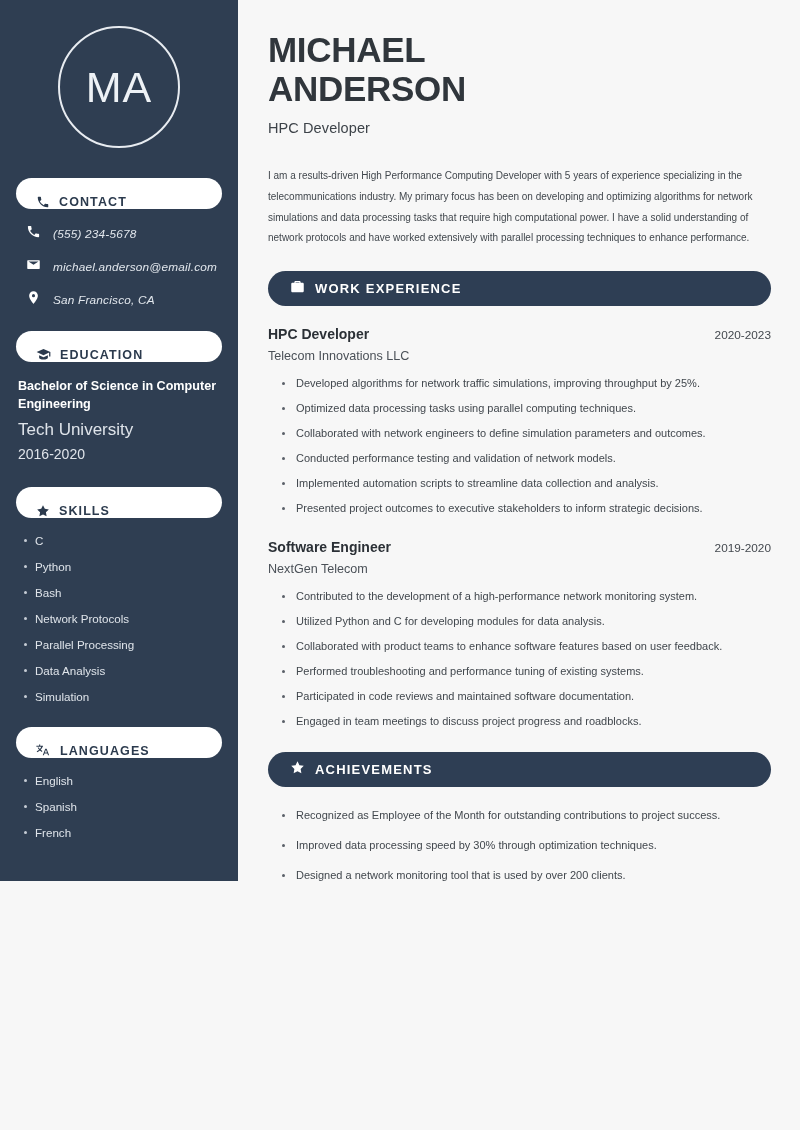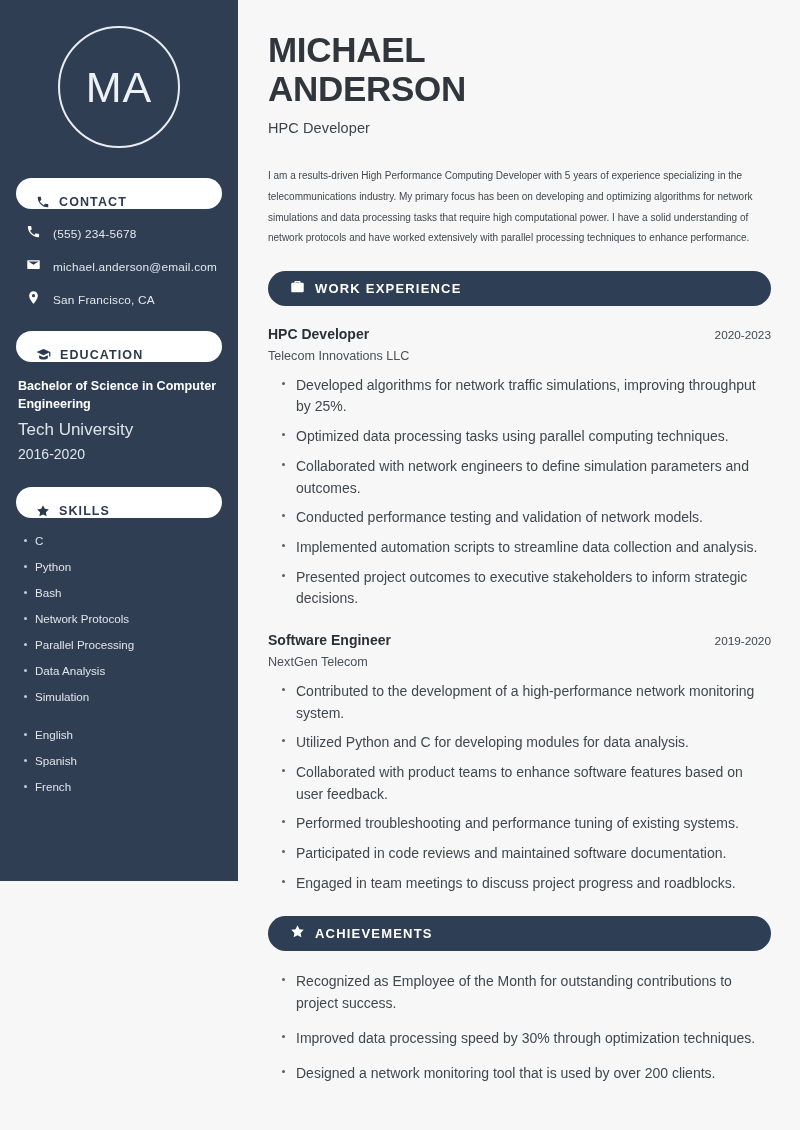--- a/index.html
+++ b/index.html
@@ -33,21 +33,21 @@
     border-radius:20px; height:31px;
     display:flex; align-items:flex-end; gap:9px;
     padding:0 0 0 20px; margin-bottom:15px;
   }
   .pill .pill-label {
     font-size:12.5px; font-weight:700; letter-spacing:1.1px;
   }
   .pill svg { display:block; }
 
   .side-section { margin-bottom:22px; }
-  .contact-list { padding:0 2px; }
+  .contact-list { padding:0 2px;font-style:italic; }
   .contact-row {
     display:flex; align-items:center; gap:12px;
     margin-bottom:14px; padding-left:8px;
   }
   .contact-row .ctext { font-size:11.8px; color:#e2e7ed; letter-spacing:.2px; }
   .contact-row svg { flex:0 0 15px; }
 
   .edu-degree {
     font-size:12.6px; font-weight:700; color:#ffffff;
     line-height:1.45; padding:0 4px 0 2px; margin-bottom:2px;
@@ -89,21 +89,21 @@
   .dark-pill .dp-label { font-size:13px; font-weight:700; letter-spacing:1.2px; }
 
   .job { margin-bottom:4px; }
   .job-head { display:flex; justify-content:space-between; align-items:baseline; }
   .job-title { font-size:14px; font-weight:700; color:#2b3036; }
   .job-dates { font-size:11.8px; color:#44494f; }
   .job-company { font-size:12.6px; color:#4a5057; margin-top:7px; margin-bottom:12px; }
 
   ul.main-bullets { list-style:none; padding-left:14px; margin-bottom:22px; }
   ul.main-bullets li {
-    font-size:14px; color:#41474d; line-height:1.55;
+    font-size:11px; color:#41474d; line-height:1.55;
     margin-bottom:9px; position:relative; padding-left:14px;
   }
   ul.main-bullets li:before {
     content:""; position:absolute; left:0; top:7px;
     width:3px; height:3px; border-radius:50%; background:#5a6068;
   }
   ul.main-bullets.tight li { margin-bottom:8px; }
   ul.ach-bullets li { margin-bottom:13px; }
 </style>
 </head>
@@ -187,20 +187,28 @@
         <li>Python</li>
         <li>Bash</li>
         <li>Network Protocols</li>
         <li>Parallel Processing</li>
         <li>Data Analysis</li>
         <li>Simulation</li>
       </ul>
     </section>
 
     <section class="side-section">
+      <div class="pill">
+        <span>
+          <svg width="15" height="15" viewBox="0 0 24 24" fill="#2b3a4d">
+            <path d="M11.1 4.2H6.7V2.5H5v1.7H.6v1.6h7.7c-.4 1.3-1.2 2.6-2.2 3.7-.7-.7-1.3-1.5-1.7-2.4H2.7c.5 1.3 1.3 2.5 2.3 3.6-1.1 1-2.4 1.8-3.8 2.4l.6 1.5c1.6-.7 3.1-1.6 4.4-2.8 1 1 2.1 1.8 3.3 2.4l.6-1.6c-.9-.5-1.8-1.1-2.6-1.8 1.5-1.7 2.6-3.7 3-5H11.1V4.2zM17 9.2h-2.2l-4 10.3h1.8l1-2.6h4.6l1 2.6h1.8L17 9.2zm-2.8 6.1 1.7-4.5 1.7 4.5h-3.4z"></path>
+          </svg>
+        </span>
+        <span class="pill-label">LANGUAGES</span>
+      </div>
       <ul class="side-bullets">
         <li>English</li>
         <li>Spanish</li>
         <li>French</li>
       </ul>
     </section>
 
   </aside>
 
   <main class="main">

